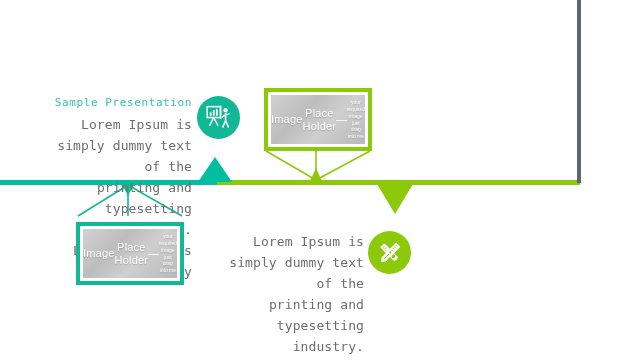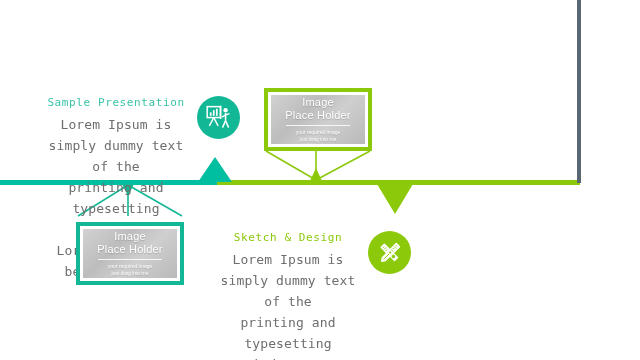--- a/index.html
+++ b/index.html
@@ -85,21 +85,21 @@
   }
 
   
   .connector {
     position: absolute;
   }
 
   
   .textblock {
     position: absolute;
-    text-align: center;
+    text-align: right;
   }
   .heading {
     font-size: 11px;
     letter-spacing: 0.6px;
     margin: 0 0 5px 0;
     font-weight: normal;
   }
   .heading.teal  { color: #38C3A7; }
   .heading.green { color: #8CC90B; }
   .bodytext {
@@ -133,21 +133,21 @@
   }
   .ph-frame.green { border: 4px solid #8CC90B; }
   .ph-frame.teal  { border: 4px solid #12B795; }
   .ph-inner {
     width: 100%;
     height: 100%;
     box-sizing: border-box;
     border: 3px solid #ffffff;
     background: linear-gradient(135deg, #d2d2d2 0%, #bdbdbd 35%, #cfcfcf 60%, #b9b9b9 100%);
     display: flex;
-    flex-direction: column;
+    flex-direction: row;
     align-items: center;
     justify-content: center;
     font-family: "Liberation Sans", sans-serif;
   }
   .ph-title {
     color: #ffffff;
     font-size: 11px;
     line-height: 1.12;
     text-align: center;
     letter-spacing: 0.2px;
@@ -233,21 +233,20 @@
     <div class="ph-inner">
       <div class="ph-title">Image</div>
       <div class="ph-title">Place Holder</div>
       <div class="ph-rule"></div>
       <div class="ph-sub">your required image
 just drag into me</div>
     </div>
   </div>
 
   <div class="textblock" style="left:212px; top:231px; width:152px;">
-    <div class="heading green">Sketch &amp; Design</div>
     <div class="bodytext">Lorem Ipsum is simply dummy text of the
 printing and typesetting industry.
 Lorem Ipsum has been industry</div>
   </div>
 
   <div class="circle-icon green" style="left:368px; top:231px; width:43px; height:43px;">
     <svg width="28" height="28" viewBox="0 0 32 32">
       <g transform="rotate(45 16 16)">
 
         <rect x="12.6" y="2.5" width="6.8" height="12" rx="0.8" fill="#ffffff"></rect>

